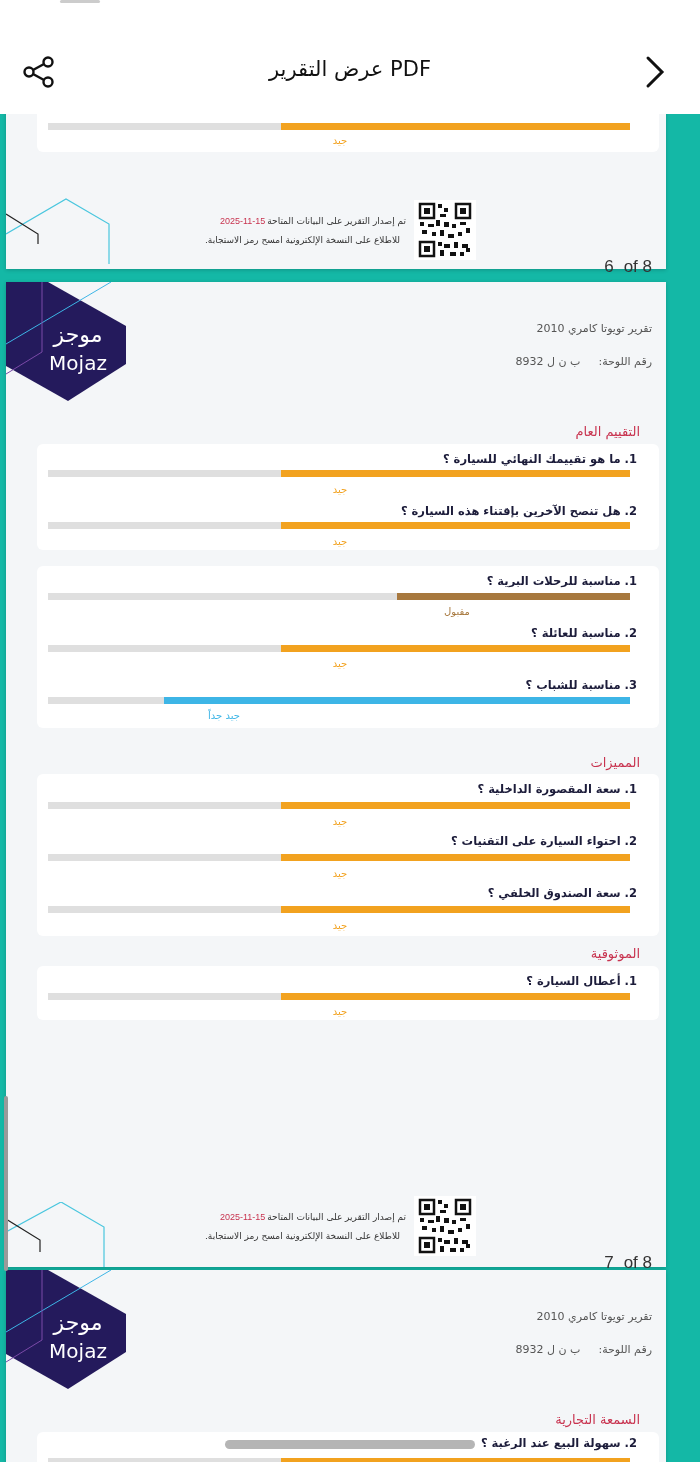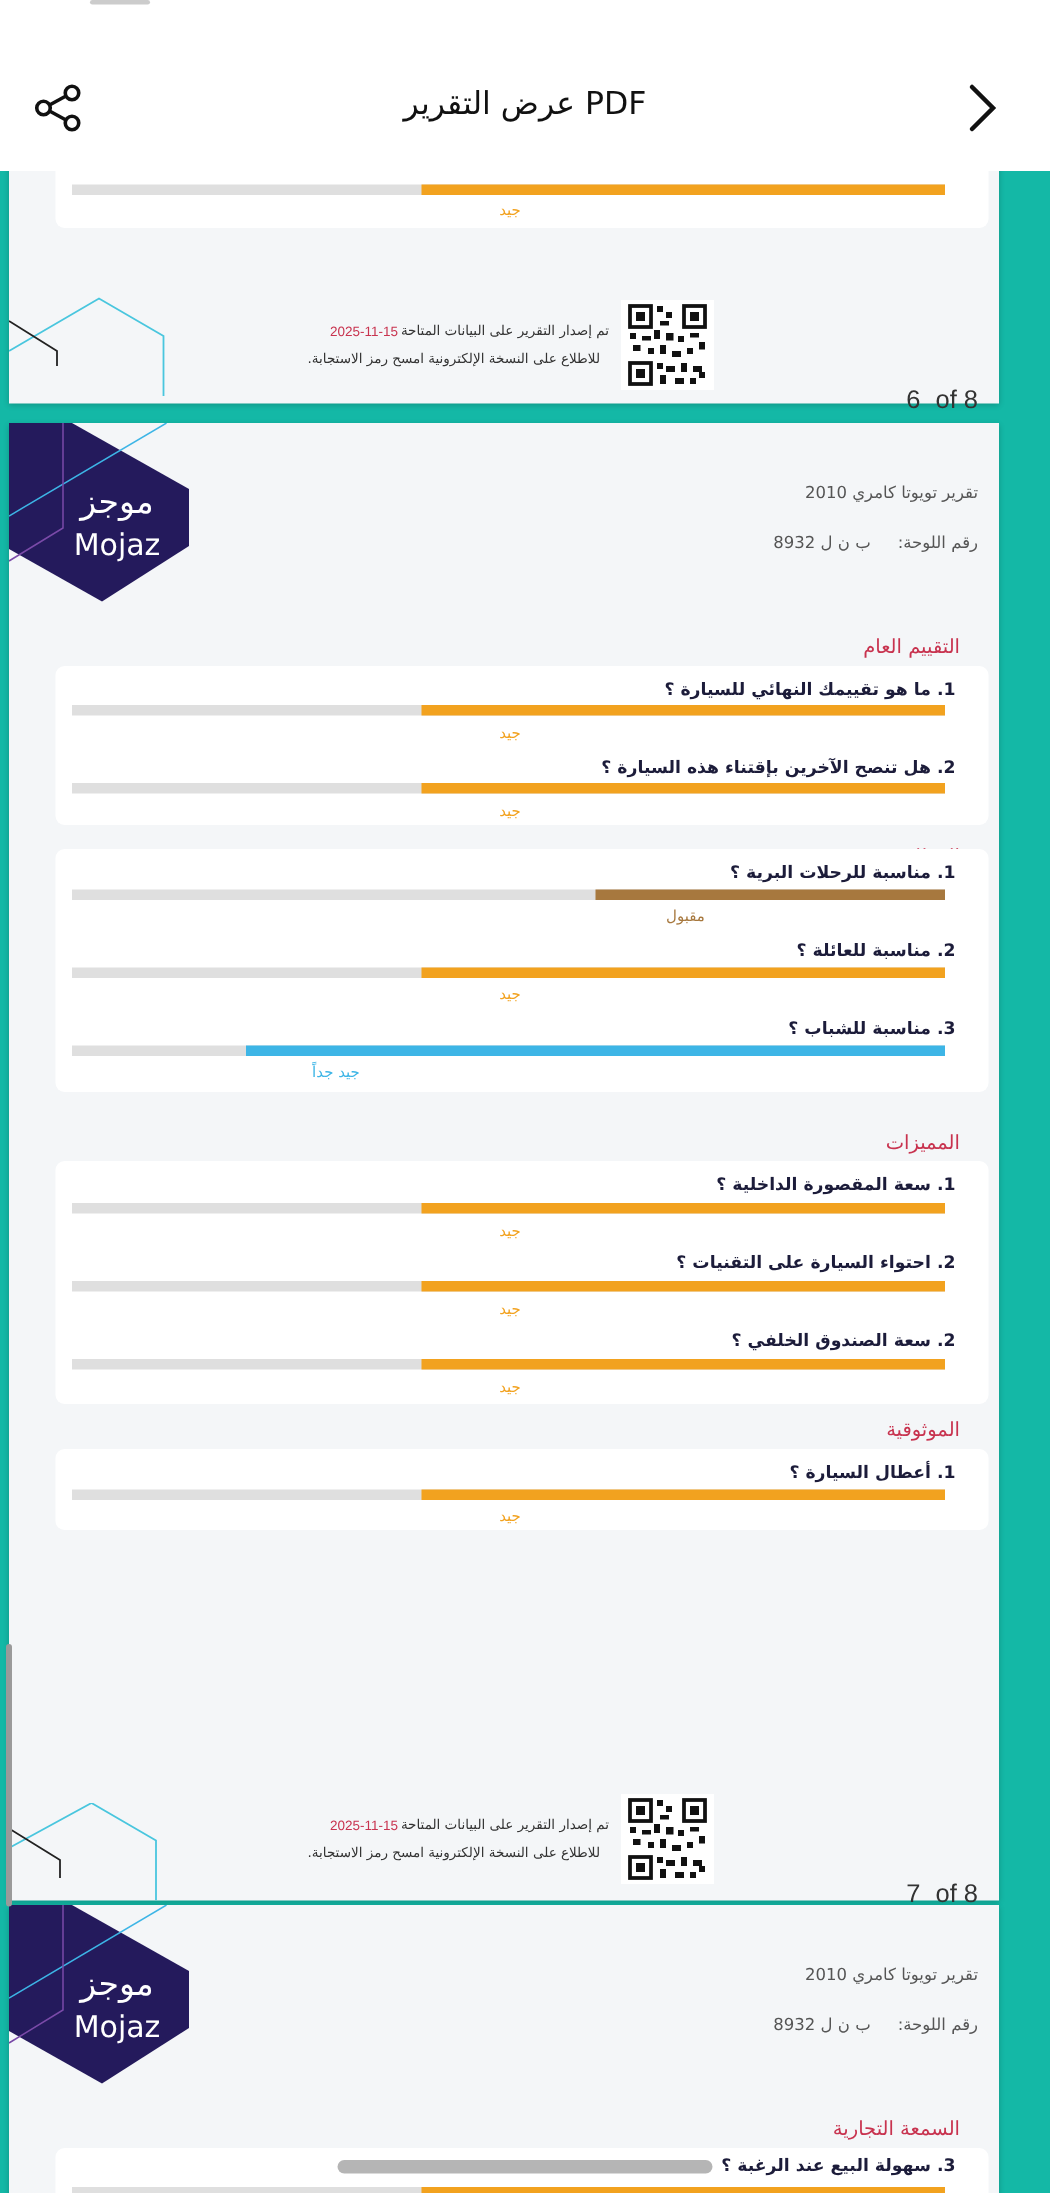--- a/index.html
+++ b/index.html
@@ -270,21 +270,21 @@
       <polyline points="36,0 36,70 0,92" fill="none" stroke="#7a4aa8" stroke-width="1"></polyline>
       <text x="72" y="60" text-anchor="middle" fill="#fff" font-size="22" font-family="DejaVu Sans, sans-serif">موجز</text>
       <text x="72" y="88" text-anchor="middle" fill="#fff" font-size="20" font-family="DejaVu Sans, sans-serif">Mojaz</text>
     </svg>
     <div class="header-info" style="top:40px;">
       <div>تقرير تويوتا كامري 2010</div>
       <div class="l2"><span>رقم اللوحة:</span><span class="plate">ب ن ل 8932</span></div>
     </div>
     <div class="sec-title" style="top:142px;">السمعة التجارية</div>
     <div class="card" style="top:162px;height:60px;">
-      <div class="q" style="top:4px;">3. سهولة البيع عند الرغبة ؟</div>
+      <div class="q" style="top:4px;">2. سهولة البيع عند الرغبة ؟</div>
       <div class="bar-track" style="top:26px;">
           <div class="bar-fill" style="width:60%;background:#f2a21f;"></div>
         </div>
     </div>
   </div>
 
   <div class="scroll-ind"></div>
   <div class="hscroll"></div>
 </div>
 

